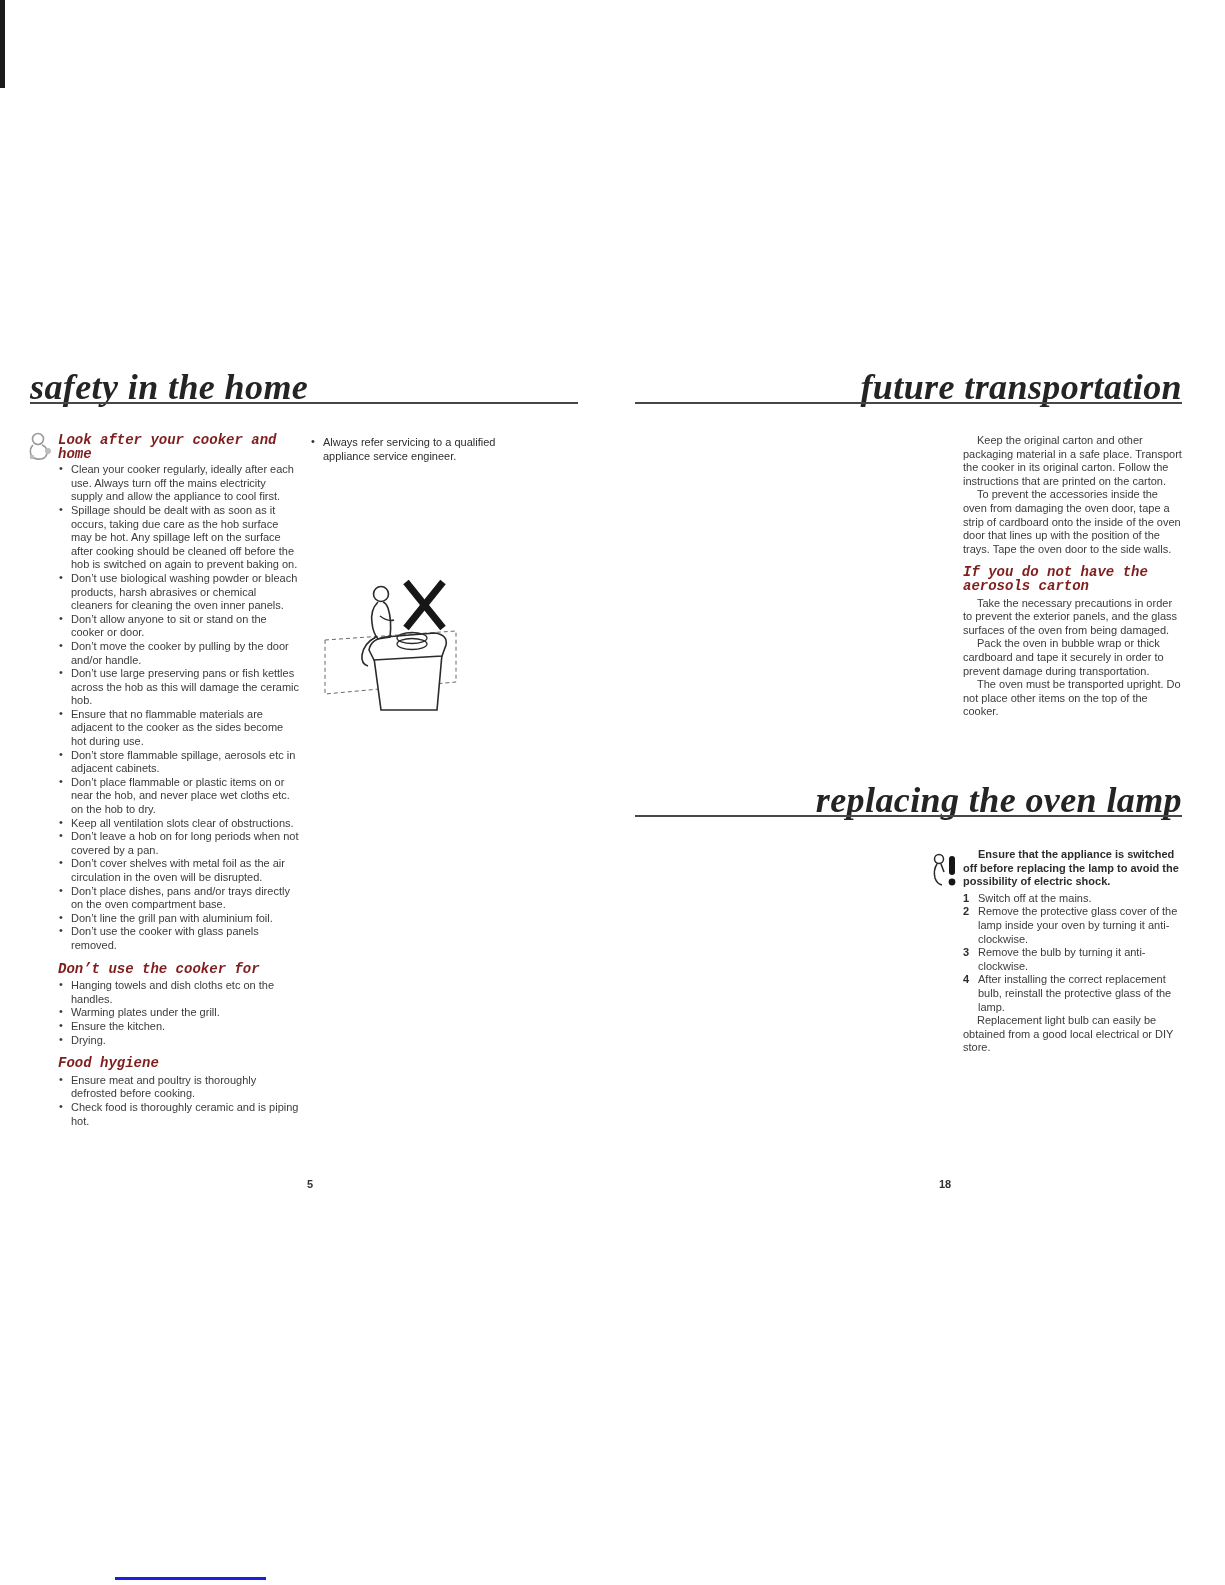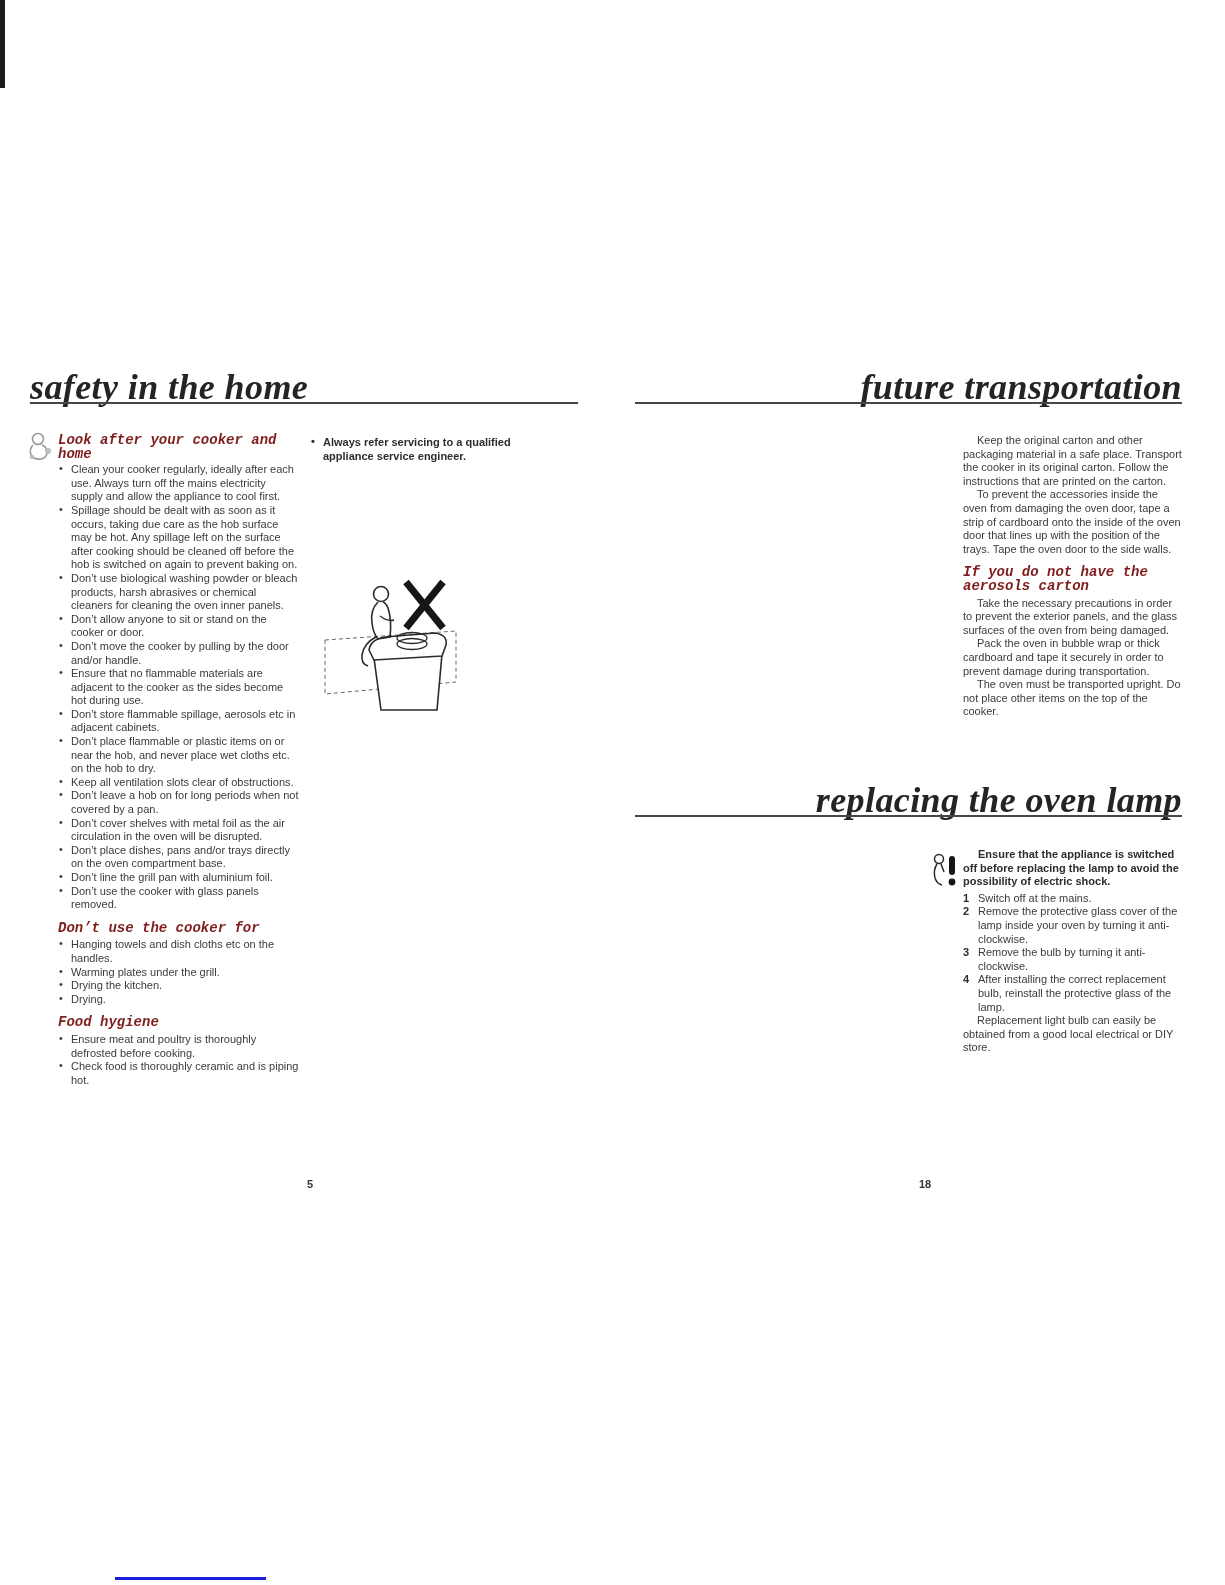--- a/index.html
+++ b/index.html
@@ -33,37 +33,37 @@
 
   h3.subhead {
     font-family:Liberation Mono, monospace; font-style:italic; font-weight:bold;
     font-size:14px; color:#7f1d1d; margin:10px 0 3px;
   }
   h3.first { margin-top:0; margin-bottom:2px; }
 
   ul.bullets { list-style:none; margin:2px 0 8px; }
   ul.bullets li { position:relative; padding-left:13px; }
   ul.bullets li::before { content:"•"; position:absolute; left:1px; top:-1px; }
-  ul.bullets.bold { font-weight:bold; color:#2d2d2d; }
+  ul.bullets.bold { font-weight:normal; color:#2d2d2d; }
 
   .para { text-indent:14px; }
 
   ol.steps { list-style:none; counter-reset:step; margin:1px 0 0; }
   ol.steps li { position:relative; padding-left:15px; counter-increment:step; }
   ol.steps li::before { content:counter(step); position:absolute; left:0; top:0; font-weight:bold; color:#2d2d2d; }
 
   .warning { font-weight:bold; color:#2d2d2d; text-indent:15px; margin-bottom:3px; }
   .warn-icon { position:absolute; left:931px; top:852px; width:28px; height:36px; }
   .care-icon { position:absolute; left:26px; top:431px; width:28px; height:30px; }
 
   .illustration { position:absolute; left:318px; top:576px; width:145px; height:152px; }
 
   .pagenum { position:absolute; font-size:11px; font-weight:bold; color:#333; }
   .pagenum-left  { left:307px; top:1178px; }
-  .pagenum-right { left:919px; top:1178px; }
+  .pagenum-right { left:939px; top:1178px; }
 
   .blue-line { position:absolute; left:115px; top:1577px; width:151px; height:3px; background:#1d1dde; }
 </style>
 </head>
 <body>
 
 <div class="sheet">
 
   <div class="scan-edge"></div>
 
@@ -80,36 +80,37 @@
   </span>
 
   <div class="col col-1">
     <h3 class="subhead first">Look after your cooker and home</h3>
     <ul class="bullets">
       <li>Clean your cooker regularly, ideally after each use. Always turn off the mains electricity supply and allow the appliance to cool first.</li>
       <li>Spillage should be dealt with as soon as it occurs, taking due care as the hob surface may be hot. Any spillage left on the surface after cooking should be cleaned off before the hob is switched on again to prevent baking on.</li>
       <li>Don’t use biological washing powder or bleach products, harsh abrasives or chemical cleaners for cleaning the oven inner panels.</li>
       <li>Don’t allow anyone to sit or stand on the cooker or door.</li>
       <li>Don’t move the cooker by pulling by the door and/or handle.</li>
+      <li>Don’t use large preserving pans or fish kettles across the hob as this will damage the ceramic hob.</li>
       <li>Ensure that no flammable materials are adjacent to the cooker as the sides become hot during use.</li>
       <li>Don’t store flammable spillage, aerosols etc in adjacent cabinets.</li>
       <li>Don’t place flammable or plastic items on or near the hob, and never place wet cloths etc. on the hob to dry.</li>
       <li>Keep all ventilation slots clear of obstructions.</li>
       <li>Don’t leave a hob on for long periods when not covered by a pan.</li>
       <li>Don’t cover shelves with metal foil as the air circulation in the oven will be disrupted.</li>
       <li>Don’t place dishes, pans and/or trays directly on the oven compartment base.</li>
       <li>Don’t line the grill pan with aluminium foil.</li>
       <li>Don’t use the cooker with glass panels removed.</li>
     </ul>
 
     <h3 class="subhead">Don’t use the cooker for</h3>
     <ul class="bullets">
       <li>Hanging towels and dish cloths etc on the handles.</li>
       <li>Warming plates under the grill.</li>
-      <li>Drying the kitchen.</li>
+      <li>Ensure the kitchen.</li>
       <li>Drying.</li>
     </ul>
 
     <h3 class="subhead">Food hygiene</h3>
     <ul class="bullets">
       <li>Ensure meat and poultry is thoroughly defrosted before cooking.</li>
       <li>Check food is thoroughly ceramic and is piping hot.</li>
     </ul>
   </div>
 

